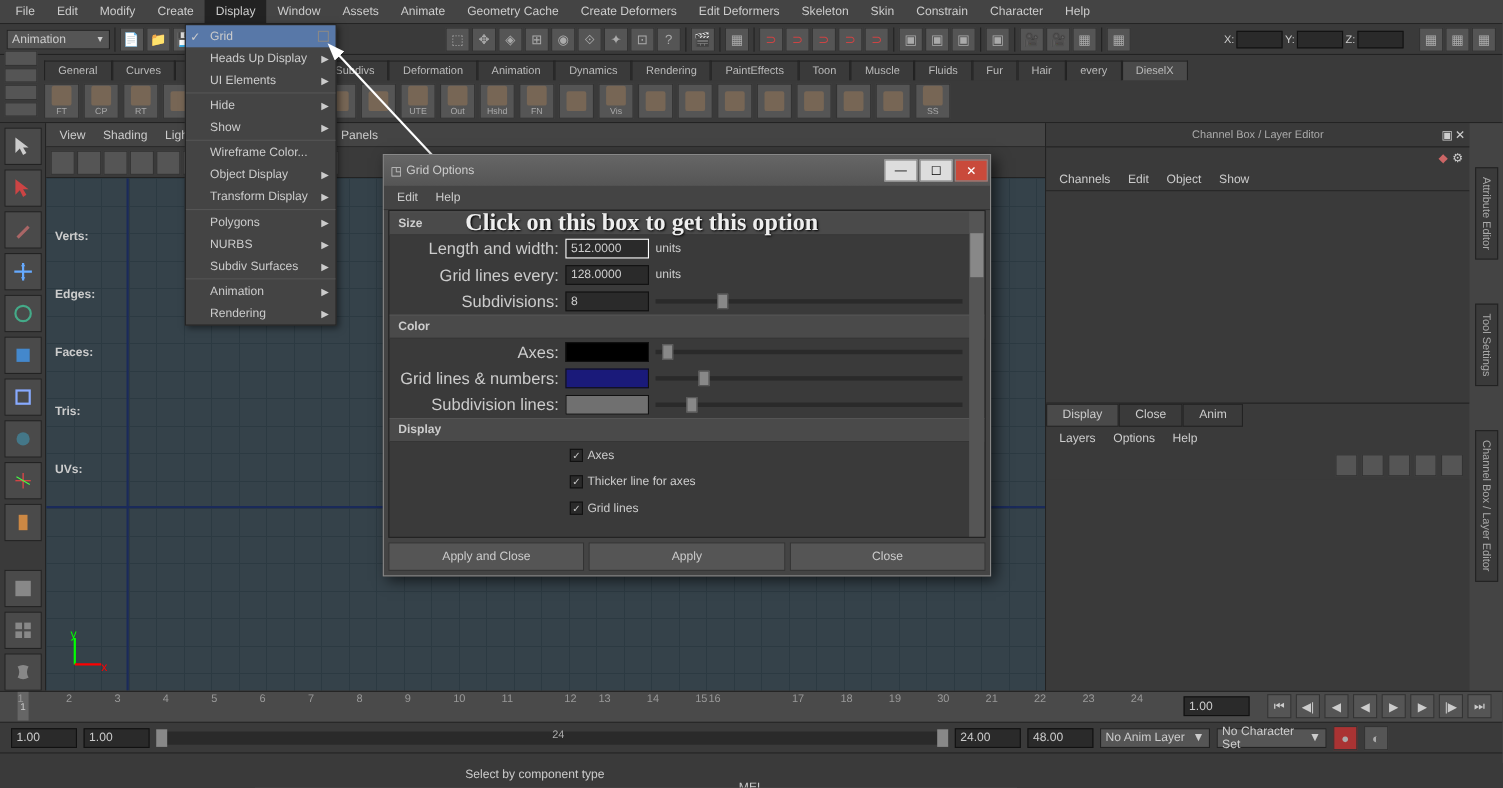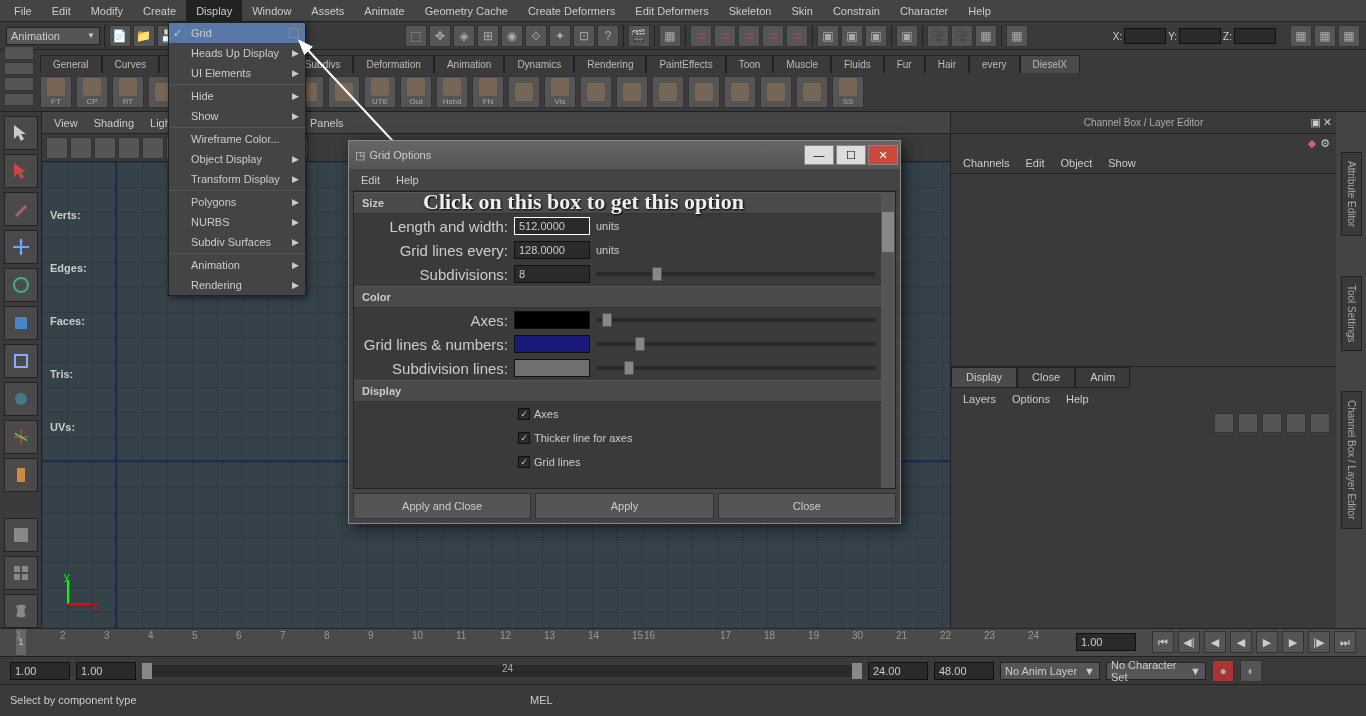--- a/index.html
+++ b/index.html
@@ -87,21 +87,21 @@
 .timeslider .cur { position:absolute; left:16px; top:0; width:10px; height:26px; background:#666; display:flex; align-items:center; justify-content:center; font-size:9px;}
 .timeslider .tend { position:absolute; right:230px; top:4px;}
 .timeslider .tend input { width:60px; height:18px; background:#2a2a2a; border:1px solid #111; color:#ccc; padding:0 4px;}
 .playback { position:absolute; right:10px; top:2px; display:flex; gap:4px;}
 .playback .pb { width:22px; height:22px; background:#555; border:1px solid #333; display:flex; align-items:center; justify-content:center;}
 .range-row { height:28px; display:flex; align-items:center; padding:0 10px; gap:6px; border-top:1px solid #222;}
 .range-row input { width:60px; height:18px; background:#2a2a2a; border:1px solid #111; color:#ccc; padding:0 4px; font-size:11px;}
 .range-row .track { flex:1; height:12px; background:#2a2a2a; position:relative; max-width:720px;}
 .range-row .track .th { position:absolute; width:10px; height:16px; background:#888; top:-2px;}
 .range-row .cmb { width:100px; height:18px; background:#555; border:1px solid #222; padding:0 4px; font-size:10px; display:flex; align-items:center; justify-content:space-between;}
-.status { height:30px; border-top:1px solid #222; display:flex; align-items:center; padding:0 10px;}
+.status { height:30px; border-top:1px solid #222; display:flex; align-items:center; padding:13px 10px;flex-direction:column;}
 .status .s1 { width:520px;}
 .status .s2 { flex:1;}
 .shelf-sidebtns { position:absolute; left:4px; top:46px; width:32px; height:60px; display:flex; flex-direction:column; gap:2px; z-index:5;}
 .shelf-sidebtns .sb { width:30px; height:14px; background:#555; border:1px solid #333;}
 .arrow-line { position:absolute; pointer-events:none; z-index:150;}
 .annotation { position:absolute; left:423px; top:189px; font-size:22px; font-family:'Comic Sans MS',cursive; color:#eee; font-weight:bold; z-index:250; text-shadow:1px 1px 2px #000;}
 .coord-row { position:absolute; right:90px; top:0; display:flex; align-items:center; height:28px; gap:2px;}
 .coord-row .cl { font-size:10px;}
 .coord-row .ci { width:42px; height:16px; background:#2a2a2a; border:1px solid #111;}
 .topright-icons { position:absolute; right:6px; top:3px; display:flex; gap:2px;}
@@ -614,21 +614,21 @@
         <div class="tick" style="left: 44px;">2</div>
         <div class="tick" style="left: 88px;">3</div>
         <div class="tick" style="left: 132px;">4</div>
         <div class="tick" style="left: 176px;">5</div>
         <div class="tick" style="left: 220px;">6</div>
         <div class="tick" style="left: 264px;">7</div>
         <div class="tick" style="left: 308px;">8</div>
         <div class="tick" style="left: 352px;">9</div>
         <div class="tick" style="left: 396px;">10</div>
         <div class="tick" style="left: 440px;">11</div>
-        <div class="tick" style="left: 484px;">12</div>
+        <div class="tick" style="left: 497px;">12</div>
         <div class="tick" style="left: 528px;">13</div>
         <div class="tick" style="left: 572px;">14</div>
         <div class="tick" style="left: 616px;">15</div>
         <div class="tick" style="left: 628px;">16</div>
         <div class="tick" style="left: 704px;">17</div>
         <div class="tick" style="left: 748px;">18</div>
         <div class="tick" style="left: 792px;">19</div>
         <div class="tick" style="left: 836px;">30</div>
         <div class="tick" style="left: 880px;">21</div>
         <div class="tick" style="left: 924px;">22</div>

